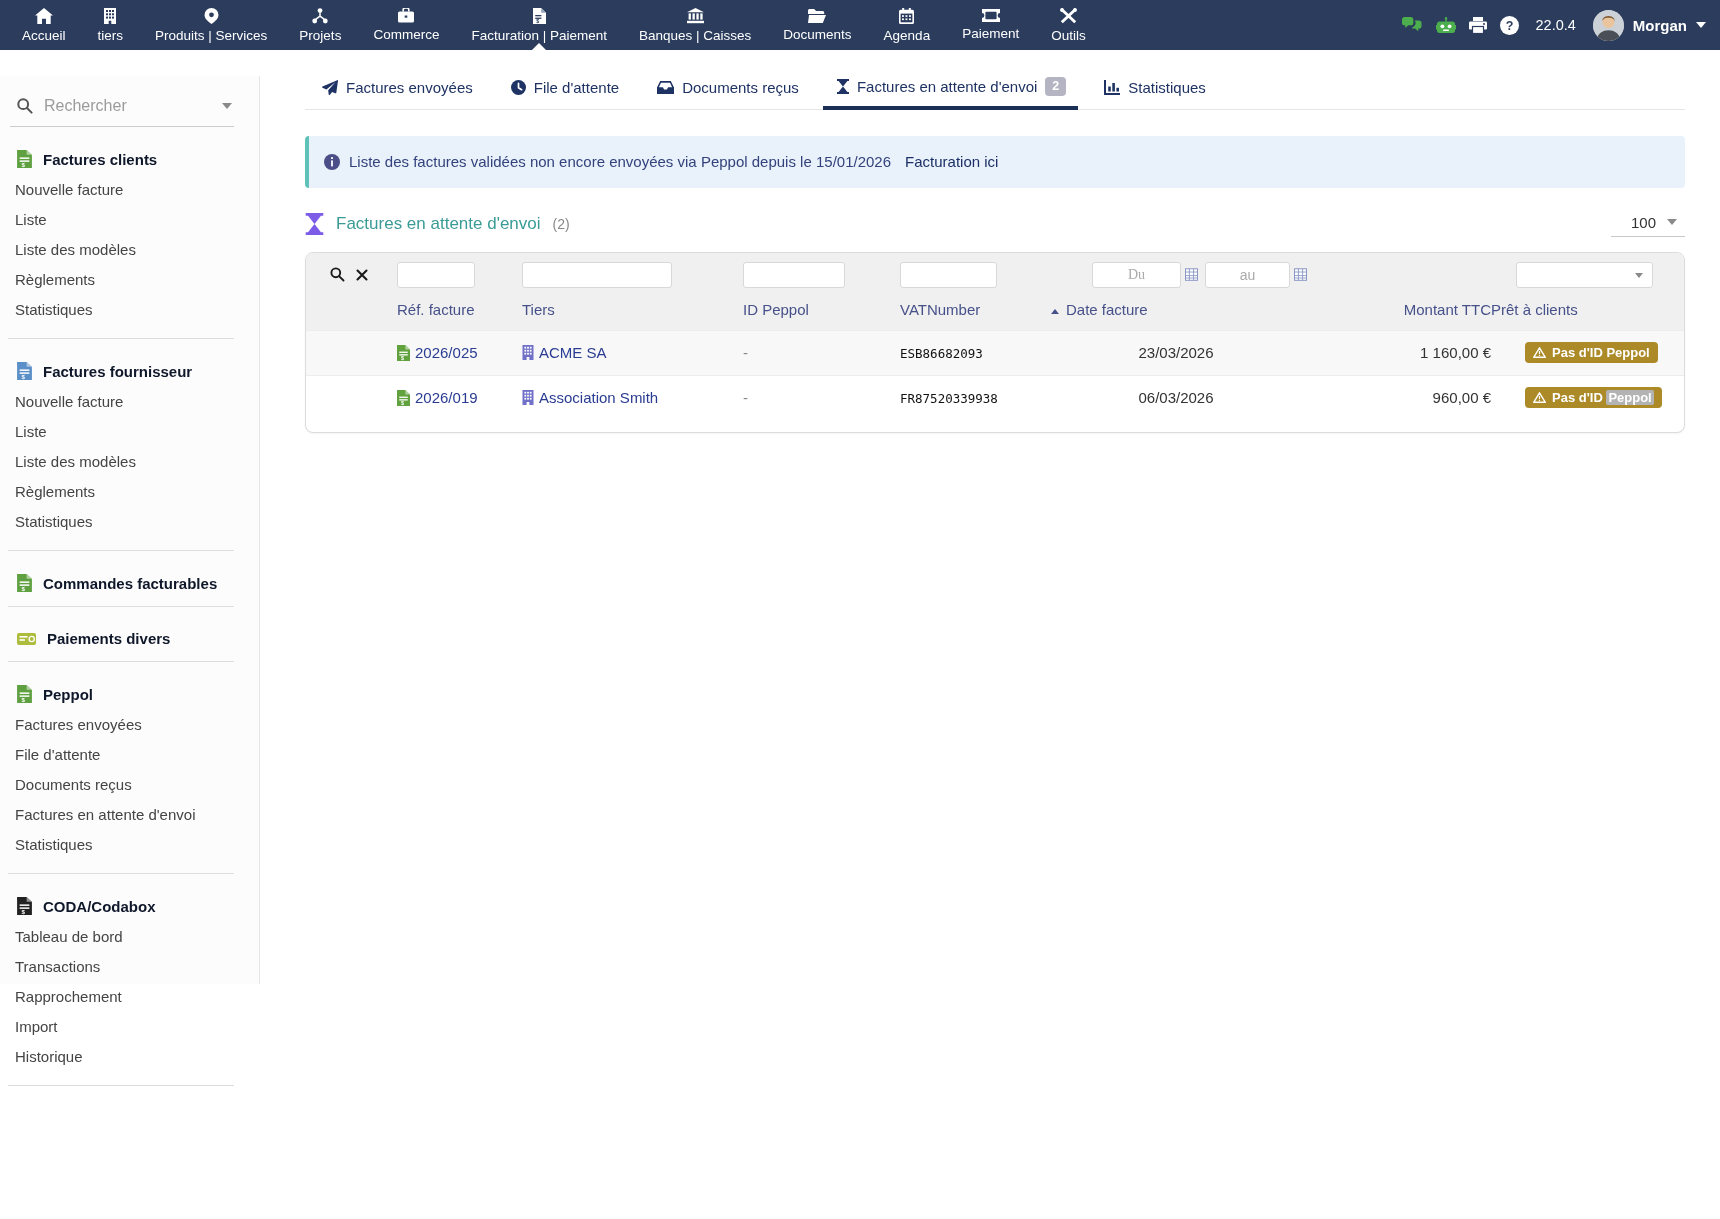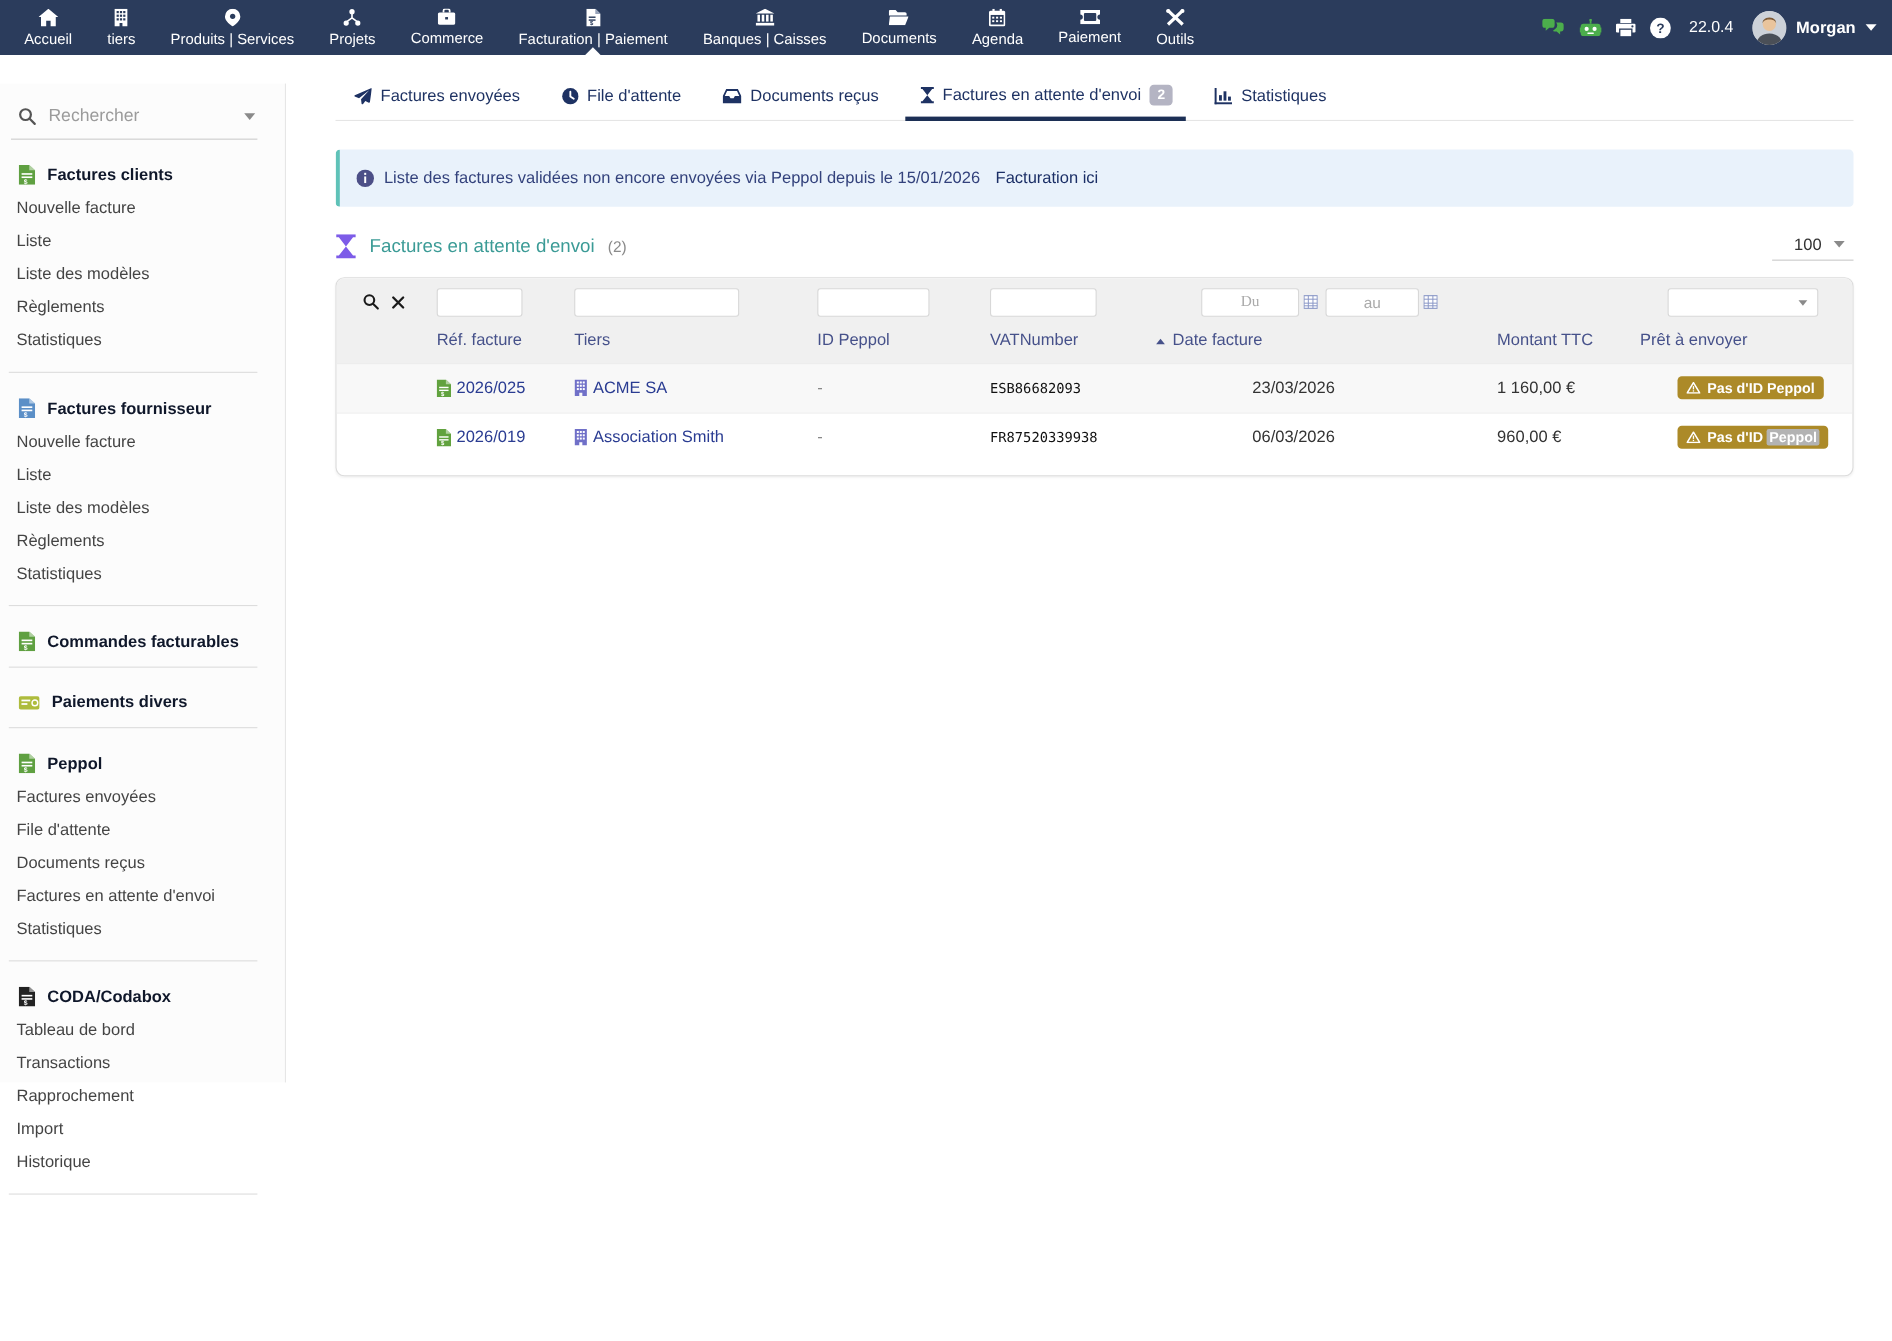--- a/index.html
+++ b/index.html
@@ -58,21 +58,21 @@
   #listbox { margin-top:15px; border:1px solid #dcdcdc; border-radius:8px; overflow:hidden;
     box-shadow:0 1px 2px rgba(0,0,0,.05); padding-bottom:12px; background:#fff; }
   #listhead { background:#f0f0f0; padding:9px 0 12px; }
   .frow { display:flex; align-items:center; }
   .c0 { width:91px; display:flex; align-items:center; gap:11px; padding-left:24px; flex:none; }
   .c1 { width:125px; flex:none; }
   .c2 { width:221px; flex:none; }
   .c3 { width:157px; flex:none; }
   .c4 { width:151px; flex:none; }
   .c5 { width:310px; flex:none; }
-  .c6 { width:130px; flex:none; padding-right:20px; }
+  .c6 { width:130px; flex:none; text-align:right; }
   .c7 { width:192px; flex:none; }
   .finput { height:26px; border:1px solid #d8d8d8; border-radius:3px; background:#fff; outline:none; padding:0 6px; font-size:14px; color:#444; }
   .f1 { width:78px; } .f2 { width:150px; } .f3 { width:102px; } .f4 { width:97px; }
   .c5f { display:flex; align-items:center; gap:3px; padding-left:41px; }
   .fdate { text-align:center; color:#555; }
   .fdate::placeholder { color:#aaa; }
   .fdu { width:89px;font-family:Liberation Serif, serif; } .fau { width:85px; margin-left:4px; }
   .cal { margin-left:1px; cursor:pointer; }
   .fsel { margin-left:25px; width:137px; height:26px; background:#fff; border:1px solid #d8d8d8; border-radius:3px; position:relative; cursor:pointer; }
   .fsel::after { content:''; position:absolute; right:9px; top:10px; width:0; height:0;
@@ -519,21 +519,21 @@
           </div>
       </div>
       <div class="frow" id="header-row">
         <div class="c0"></div>
         <div class="c1 hcell">Réf. facture</div>
         <div class="c2 hcell">Tiers</div>
         <div class="c3 hcell">ID Peppol</div>
         <div class="c4 hcell">VATNumber</div>
         <div class="c5 hcell"><span class="sortcaret"></span><span>Date facture</span></div>
         <div class="c6 hcell">Montant TTC</div>
-        <div class="c7 hcell">Prêt à envoyer</div>
+        <div class="c7 hcell">Prêt à clients</div>
       </div>
     </div>
     <div id="rows">
         <div class="trow odd">
           <div class="c0"></div>
           <div class="c1 cellflex">
             <span>
               <svg width="13" height="16" viewBox="0 0 14 17">
                 <path d="M0 0h9l5 4.6V17H0z" fill="#61a23e"></path>
                 <path d="M9 0l5 4.6H9z" fill="rgba(255,255,255,.5)"></path>

